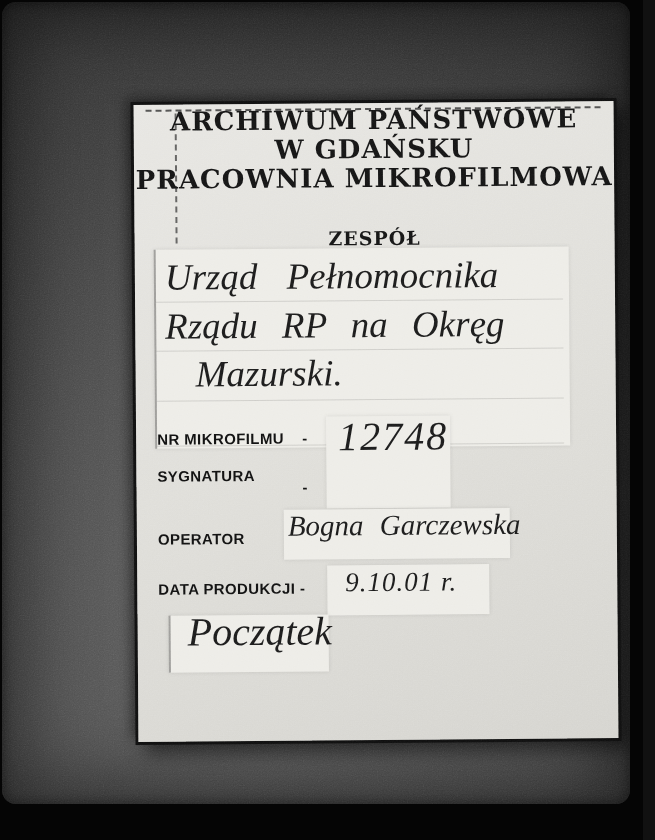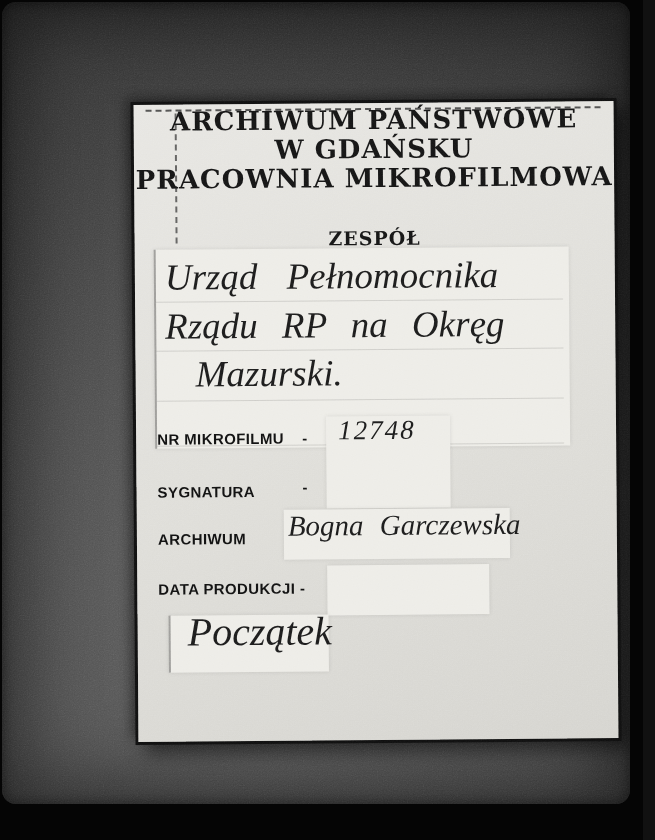--- a/index.html
+++ b/index.html
@@ -39,32 +39,32 @@
   .p-oper{left:147px;top:406px;width:226px;height:50px;}
   .p-date{left:190px;top:462px;width:162px;height:50px;}
   .p-pocz{left:31px;top:511px;width:158px;height:57px;}
 
   
   .hw{font-family:"Liberation Serif",serif;font-style:italic;font-weight:400;
       color:var(--ink-handwritten,#1a1a1a);line-height:1;white-space:nowrap;}
   .hw-z1{left:30px;top:154px;font-size:37px;word-spacing:20px;}
   .hw-z2{left:30px;top:203px;font-size:37px;word-spacing:15px;}
   .hw-z3{left:60px;top:251px;font-size:37px;}
-  .hw-v1{left:202px;top:314px;font-size:27px;letter-spacing:2px;}
+  .hw-v1{left:202px;top:314px;font-size:40px;letter-spacing:2px;}
   .hw-v2{left:189px;top:349px;font-size:40px;}
   .hw-v3{left:151px;top:408px;font-size:29px;word-spacing:9px;}
   .hw-v4{left:208px;top:466px;font-size:27px;letter-spacing:1px;}
   .hw-v5{left:50px;top:508px;font-size:40px;}
 
   
   .flabel{font-family:"Liberation Sans",sans-serif;font-weight:700;font-size:15px;line-height:16px;
           letter-spacing:.4px;color:#101010;white-space:nowrap;}
   .fdash{font-family:"Liberation Sans",sans-serif;font-weight:700;font-size:15px;line-height:16px;color:#101010;}
   .f1{left:21px;top:327px;text-align:center;} .d1{left:166px;top:327px;}
-  .f2{left:21px;top:380px;text-align:center;} .d2{left:166px;top:376px;}
+  .f2{left:21px;top:364px;text-align:center;} .d2{left:166px;top:376px;}
   .f3{left:21px;top:427px;}
   .f4{left:21px;top:477px;}
 
   
   .caption-bar{position:absolute;left:0;right:0;bottom:0;height:34px;background:var(--caption-bg,#000);
     color:var(--caption-text,#fff);font-family:"Liberation Sans",sans-serif;font-weight:700;
     font-size:14px;line-height:33px;padding-left:3px;}
 </style>
 </head>
 <body>
@@ -100,24 +100,25 @@
       <div class="hw hw-z2">Rządu RP na Okręg</div>
       <div class="hw hw-z3">Mazurski.</div>
 
       <span class="flabel f1">NR MIKROFILMU</span>
       <span class="fdash d1">-</span>
       <div class="hw hw-v1">12748</div>
 
       <span class="flabel f2">SYGNATURA</span>
       <span class="fdash d2">-</span>
 
-      <span class="flabel f3">ARCHIWUM</span>
+      <span class="flabel f3">OPERATOR</span>
       <div class="hw hw-v3">Bogna Garczewska</div>
 
       <span class="flabel f4">DATA PRODUKCJI -</span>
+      <div class="hw hw-v4">9.10.01 r.</div>
 
       <div class="hw hw-v5">Początek</div>
     </div>
 
     <svg class="grain" xmlns="http://www.w3.org/2000/svg">
       <filter id="grainf">
         <feTurbulence type="fractalNoise" baseFrequency="0.8" numOctaves="2" stitchTiles="stitch"></feTurbulence>
         <feColorMatrix type="saturate" values="0"></feColorMatrix>
       </filter>
       <rect width="100%" height="100%" filter="url(#grainf)" opacity="0.45"></rect>

